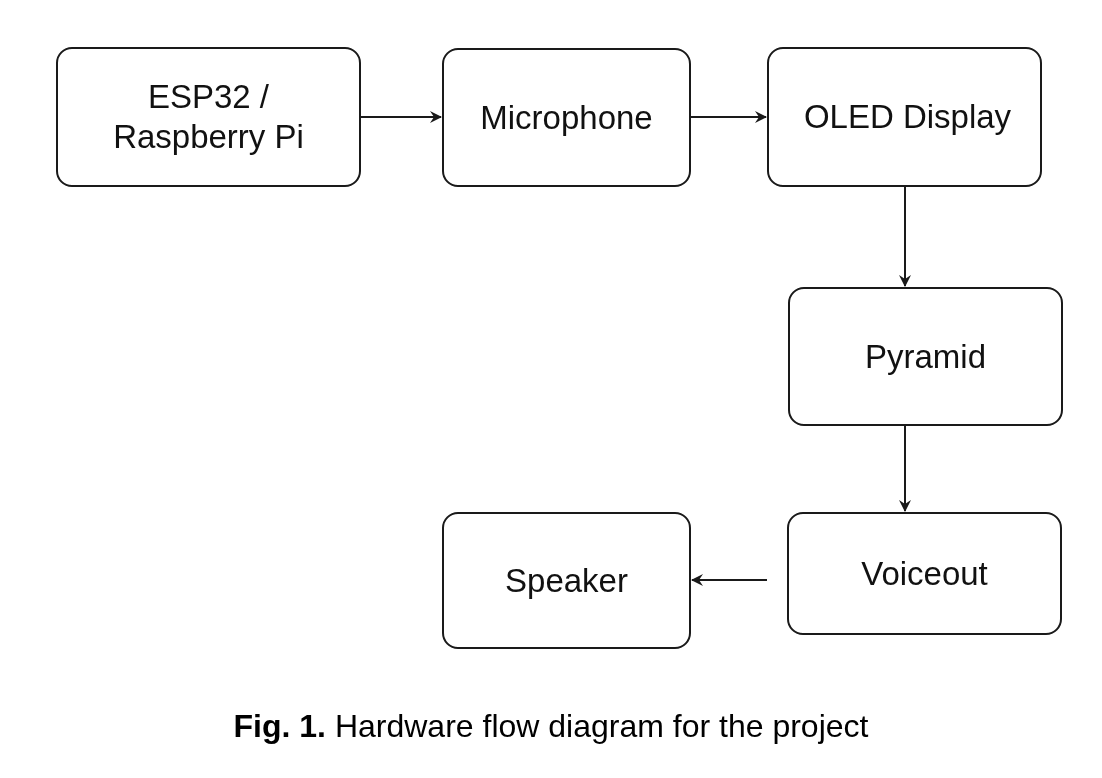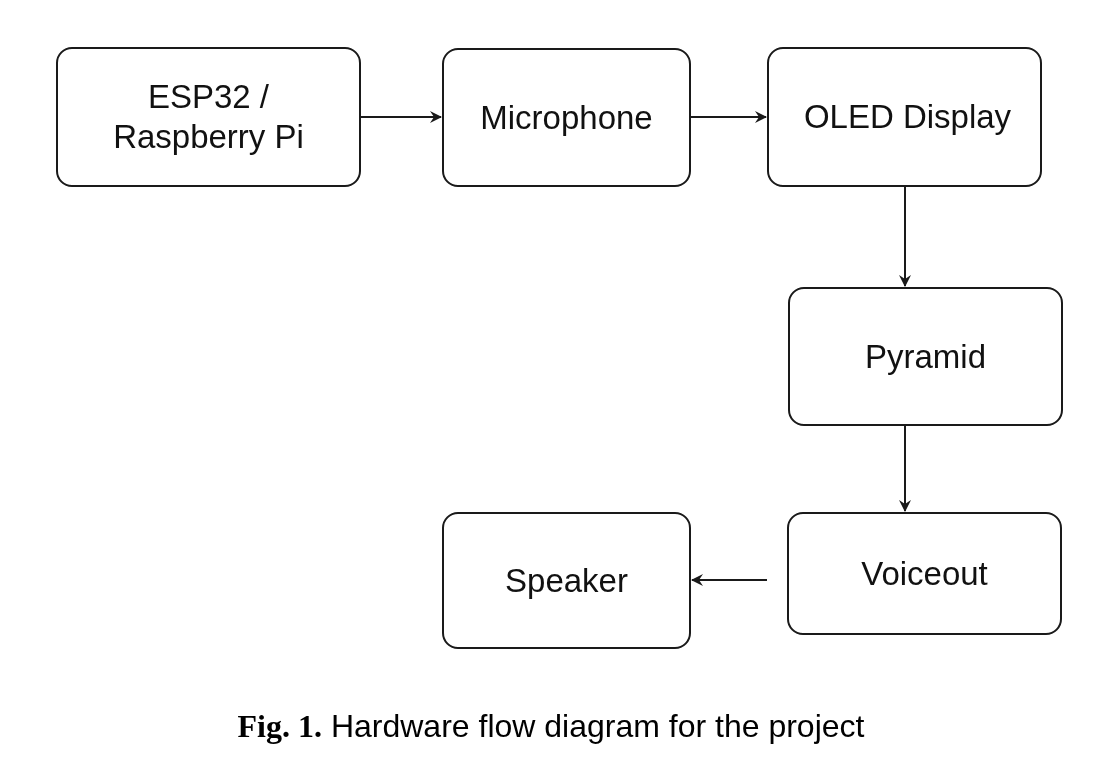--- a/index.html
+++ b/index.html
@@ -16,21 +16,21 @@
   #n-oled { left: 767px; top: 47px; width: 275px; height: 140px; padding-left: 6px; }
   #n-pyr { left: 768px; top: 287px; width: 275px; height: 139px; margin-left: 20px; }
   #n-voice { left: 767px; top: 512px; width: 275px; height: 123px; margin-left: 20px; }
   #n-spk { left: 442px; top: 512px; width: 249px; height: 137px; justify-content: center; }
   .node span { display: block; white-space: pre-line; }
   svg.edges { position: absolute; left: 0; top: 0; }
   .caption {
     position: absolute; left: 0; width: 1102px; top: 708px; text-align: center;
     font-family: "Liberation Sans", sans-serif; font-size: 32px; color: #000;
   }
-  .caption b { font-weight: bold; font-family: Liberation Serif, serif; }
+  .caption b { font-weight: bold; }
 </style>
 </head>
 <body>
 
 <div class="canvas">
   <svg class="edges" width="1102" height="778">
     <defs>
       <marker id="ah" markerWidth="12" markerHeight="12" refX="11" refY="6" orient="auto" markerUnits="userSpaceOnUse">
         <path d="M0,0 L12,6 L0,12 L4,6 Z" fill="#1a1a1a"></path>
       </marker>

